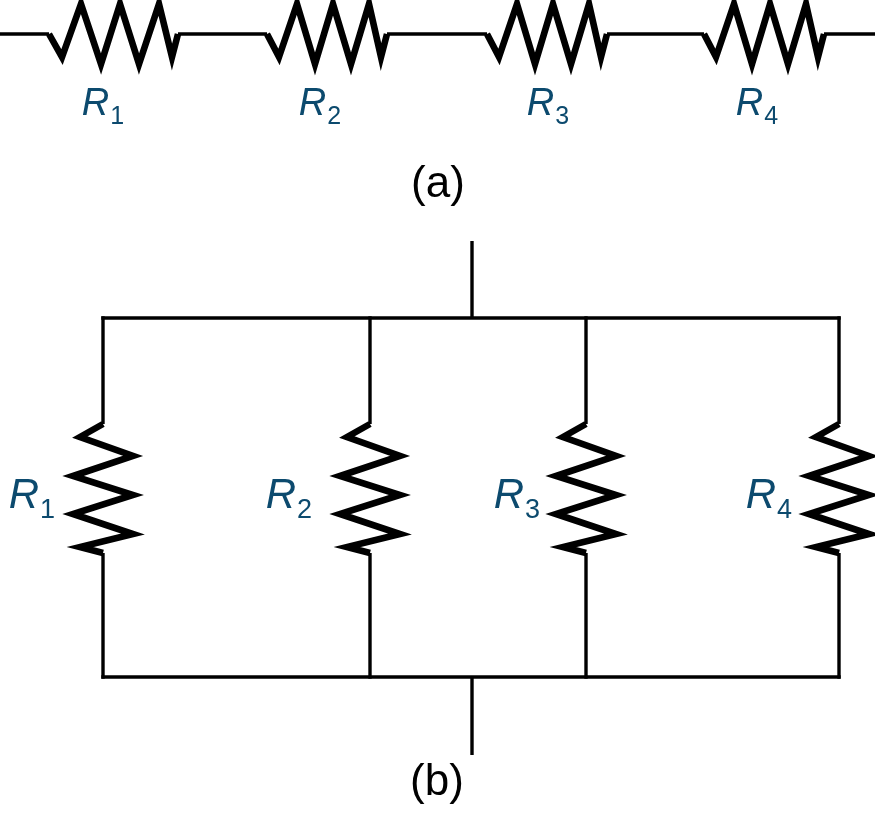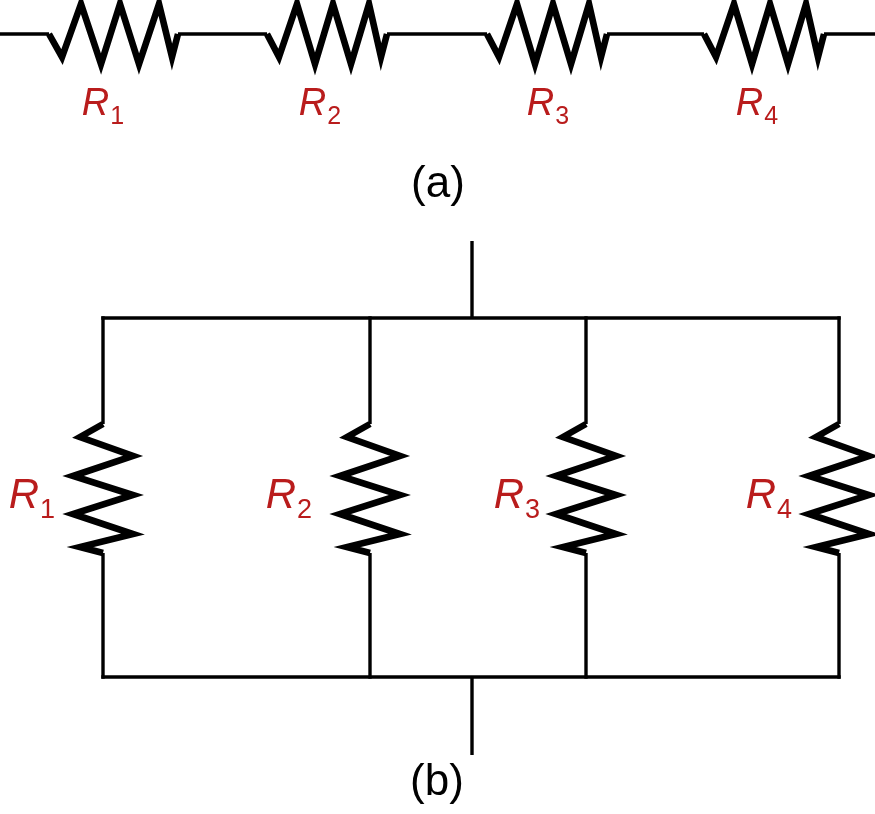--- a/index.html
+++ b/index.html
@@ -11,21 +11,21 @@
     overflow:hidden;
   }
   svg{position:absolute;left:0;top:0;}
   g.wiregroup{stroke:#000;}
   .thin line{stroke-width:3.4;fill:none;}
   .zig{stroke-width:6.6;fill:none;stroke-linejoin:miter;stroke-miterlimit:10;}
   .rlabel{
     position:absolute;
     width:90px;
     text-align:center;
-    color:#b91c1c;
+    color:#0c4a6e;
     line-height:1;
     white-space:nowrap;
   }
   .rlabel .rmain{font-style:italic;}
   .rlabel .rsub{font-style:normal;position:relative;margin-left:1px;}
   .rlabel.a{top:83px;font-size:38px;}
   .rlabel.a .rsub{font-size:25px;top:9px;}
   .rlabel.b{top:473px;font-size:42px;width:80px;text-align:right;}
   .rlabel.b .rsub{font-size:27px;top:10px;}
   .caption{

